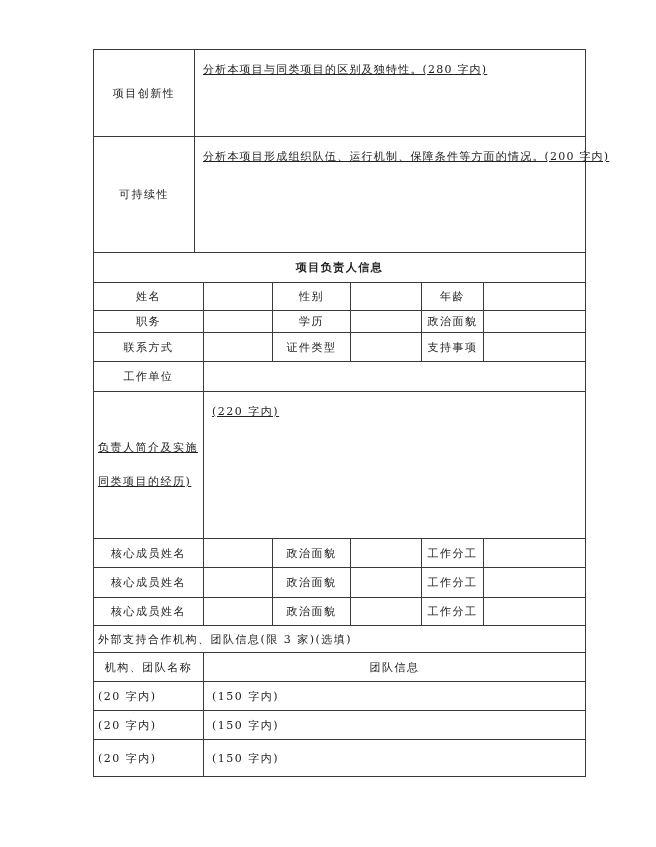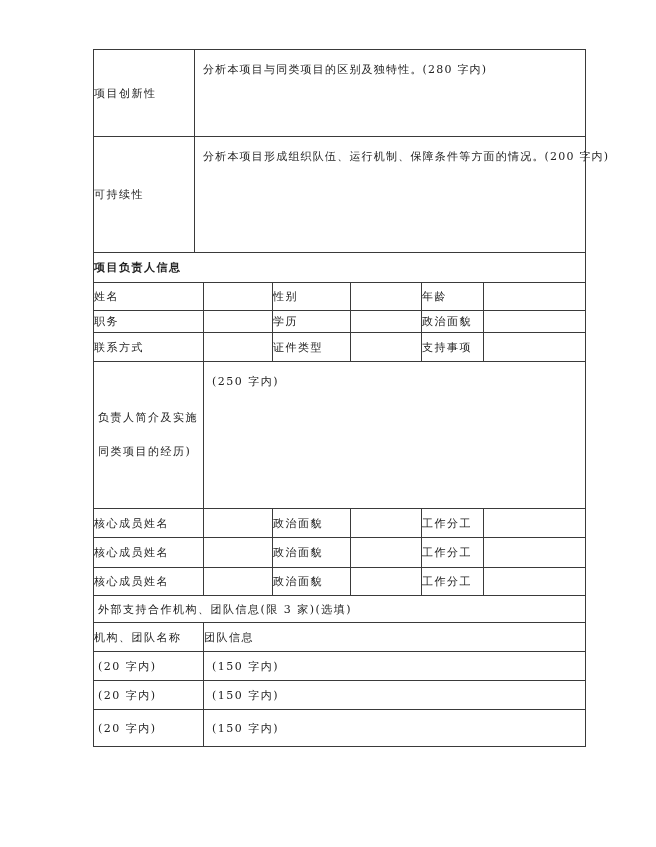--- a/index.html
+++ b/index.html
@@ -1,26 +1,26 @@
 <!DOCTYPE html>
 <html><head>
 <meta charset="utf-8">
 <style>
   html, body { margin: 0; padding: 0; background: #ffffff; }
   body { width: 656px; height: 847px; position: relative; overflow: hidden;
          font-family: "DejaVu Serif", "Liberation Serif", serif; color: #222; }
   .frame { position: absolute; left: 93px; top: 49px; width: 492px; }
   table { border-collapse: collapse; width: 492px; table-layout: fixed; }
   td { border: 1.3px solid #3a3a3a; font-size: 11px; letter-spacing: 1.5px;
-       padding: 0; vertical-align: middle; }
+       padding: 0; vertical-align: middle; text-align: center; }
   td.left { text-align: left; padding-left: 8px; }
-  td.top { vertical-align: top; text-align: left; padding: 12px 0 0 8px; }
+  td.top { vertical-align: top; text-align: left; padding: 12px 0 0 8px; text-decoration: underline; }
   td.bold { font-weight: bold; font-size: 11px; }
   .nowrap { white-space: nowrap; letter-spacing: 1.2px; }
-  .bio-label { text-align: left; padding-left: 4px; line-height: 34px; }
+  .bio-label { text-align: left; padding-left: 4px; line-height: 34px; text-decoration: underline; }
 </style>
 </head>
 <body>
 
 <div class="frame">
 
   <table>
     <colgroup>
         <col style="width:101px">
         <col style="width:391px">
@@ -67,26 +67,30 @@
       <td></td>
     </tr>
     <tr style="height:29px">
       <td>联系方式</td>
       <td></td>
       <td>证件类型</td>
       <td></td>
       <td>支持事项</td>
       <td></td>
     </tr>
+    <tr style="height:30px">
+      <td>工作单位</td>
+      <td colspan="5"></td>
+    </tr>
     <tr style="height:147px">
       <td class="bio-label">
         <div>负责人简介及实施</div>
         <div>同类项目的经历)</div>
       </td>
-      <td colspan="5" class="top">(250 字内)</td>
+      <td colspan="5" class="top">(220 字内)</td>
     </tr>
     <tr style="height:29px">
       <td>核心成员姓名</td>
       <td></td>
       <td>政治面貌</td>
       <td></td>
       <td>工作分工</td>
       <td></td>
     </tr>
     <tr style="height:30px">

